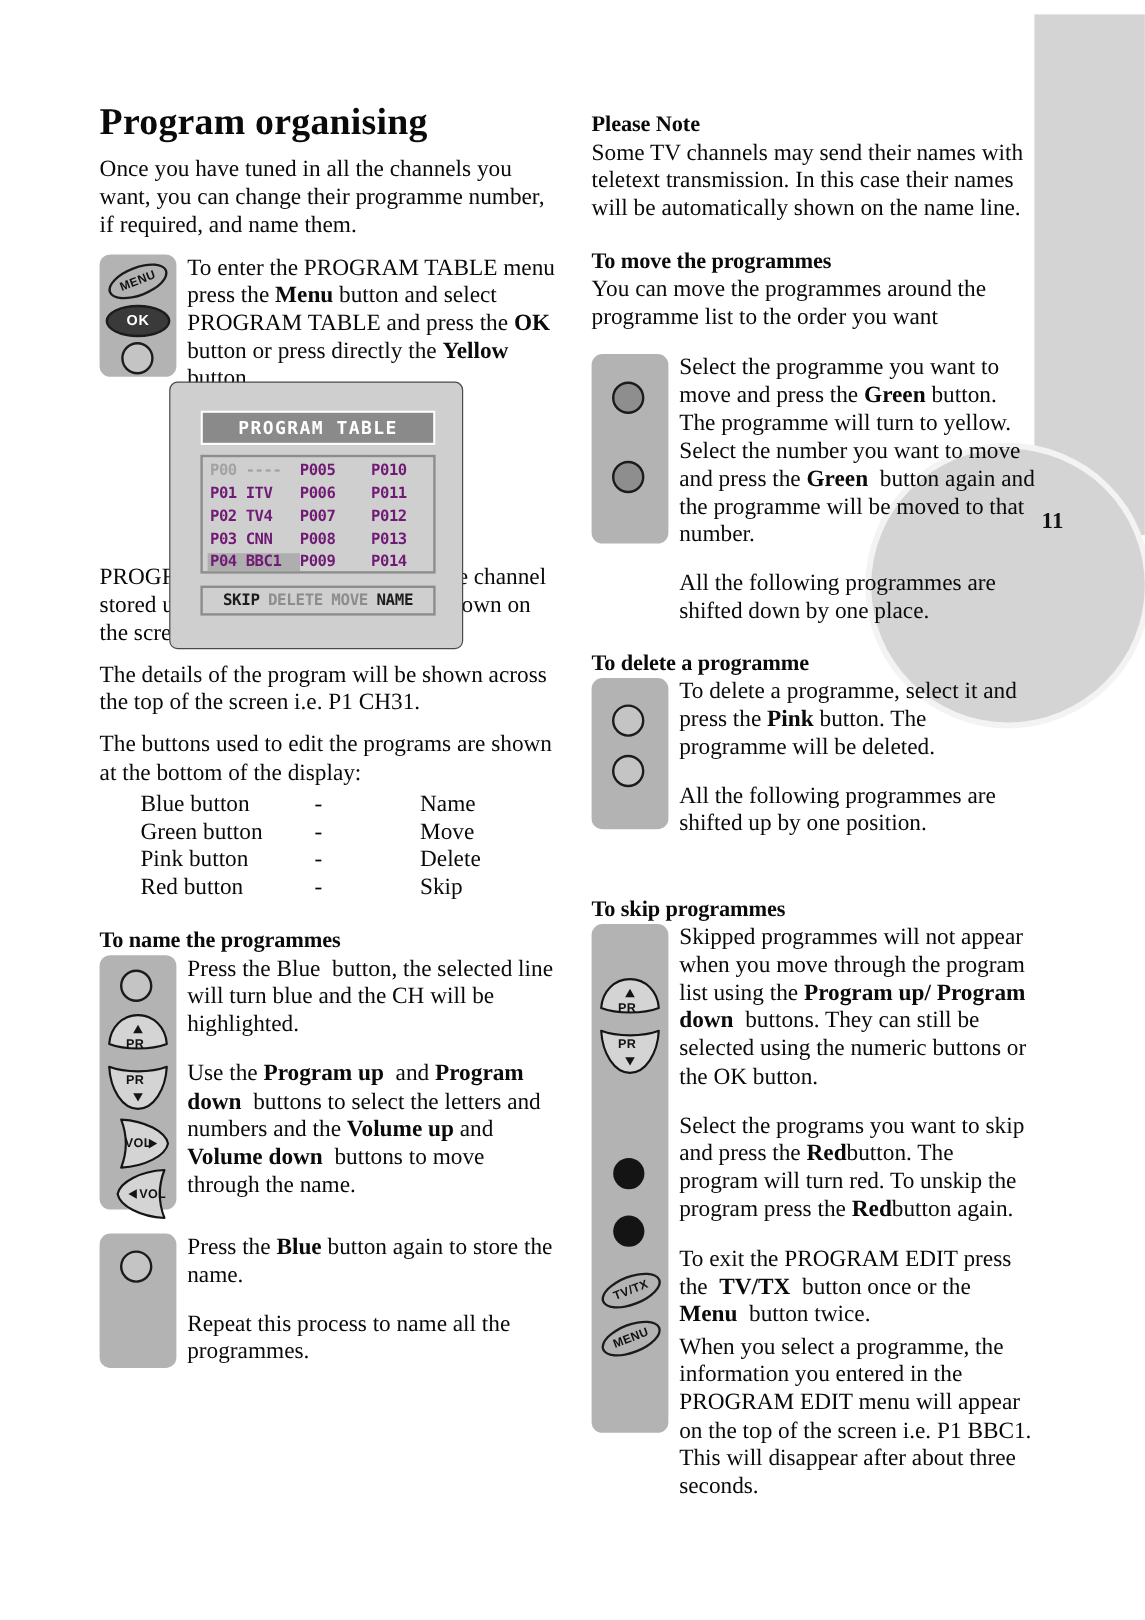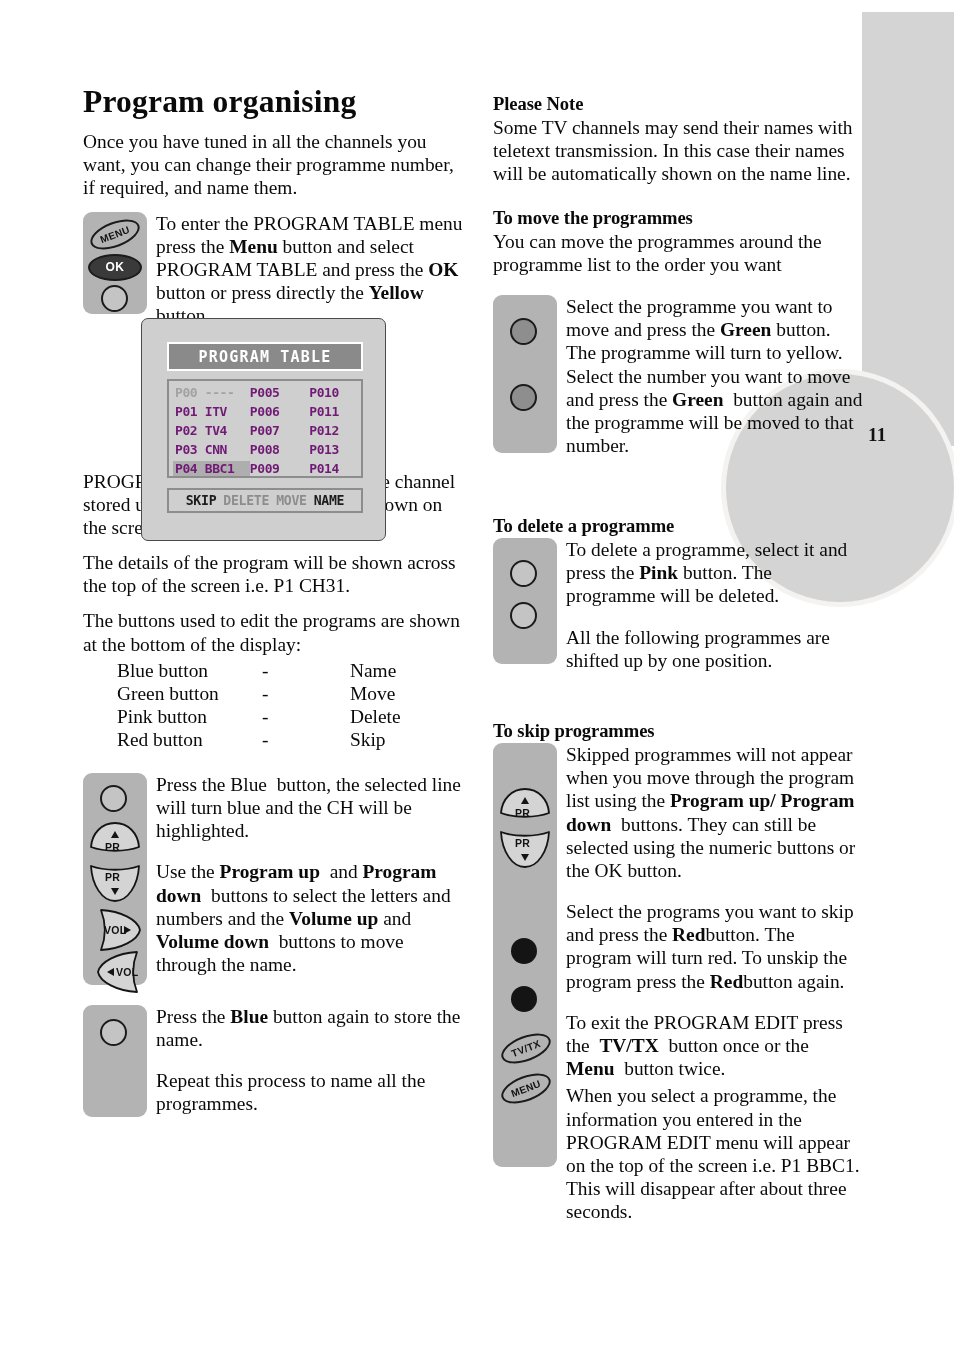--- a/index.html
+++ b/index.html
@@ -334,20 +334,21 @@
     </div>
     <div class="legend-row">
       <span class="lbl">Red button</span>
       <span class="dash">-</span>
       <span>Skip</span>
     </div>
   </div>
 
   <div class="gap-md"></div>
 
+  <h2 class="sub">To name the programmes</h2>
 
   <div class="instr" style="min-height:218px;">
     <div class="strip" style="width:64px;height:212px;"></div>
 
     <div class="key" style="left:17px;top:12px;">
       <div class="circle-light"></div>
     </div>
 
     <div class="key" style="left:5px;top:48px;">
       <svg width="54" height="40" viewBox="0 0 54 40">
@@ -454,20 +455,21 @@
   <div class="instr" style="min-height:200px;">
     <div class="strip" style="width:64px;height:158px;"></div>
     <div class="key" style="left:17px;top:23px;">
       <div class="circle-mid"></div>
     </div>
     <div class="key" style="left:17px;top:89px;">
       <div class="circle-mid"></div>
     </div>
     <div class="instr-text">
       <p><span>Select the programme you want to move and press the</span> <b>Green</b> <span>button. The programme will turn to yellow. Select the number you want to move and press the</span> <b>Green</b>&nbsp; <span>button again and the programme will be moved to that number.</span></p>
+      <p class="spaced">All the following programmes are shifted down by one place.</p>
     </div>
   </div>
 
   <div style="height:20px;"></div>
 
   <h2 class="sub">To delete a programme</h2>
 
   <div class="instr" style="min-height:146px;">
     <div class="strip" style="width:64px;height:126px;"></div>
     <div class="key" style="left:17px;top:22px;">

